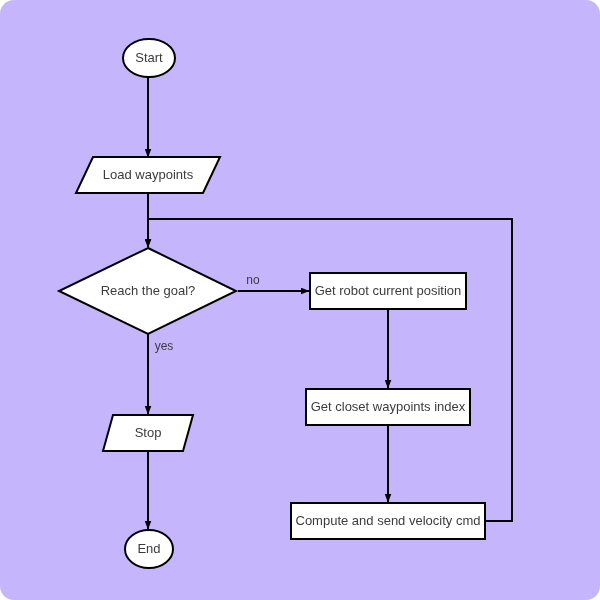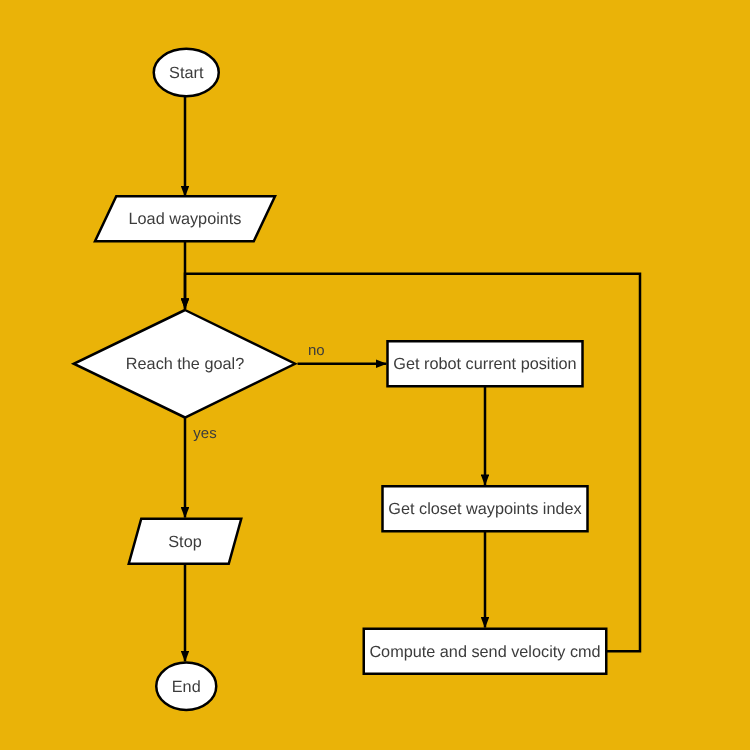--- a/index.html
+++ b/index.html
@@ -4,23 +4,24 @@
 <style>
   html, body {
     margin: 0;
     padding: 0;
     background: #ffffff;
   }
   #canvas {
     position: relative;
     width: 600px;
     height: 600px;
-    background: #eab308;
+    background: #c4b5fd;
     overflow: hidden;
     font-family: "Liberation Sans", sans-serif;
+    border-radius: 14px;
   }
   svg.flow {
     position: absolute;
     top: 0;
     left: 0;
     width: 600px;
     height: 600px;
   }
   .shape-stroke {
     fill: #ffffff;

